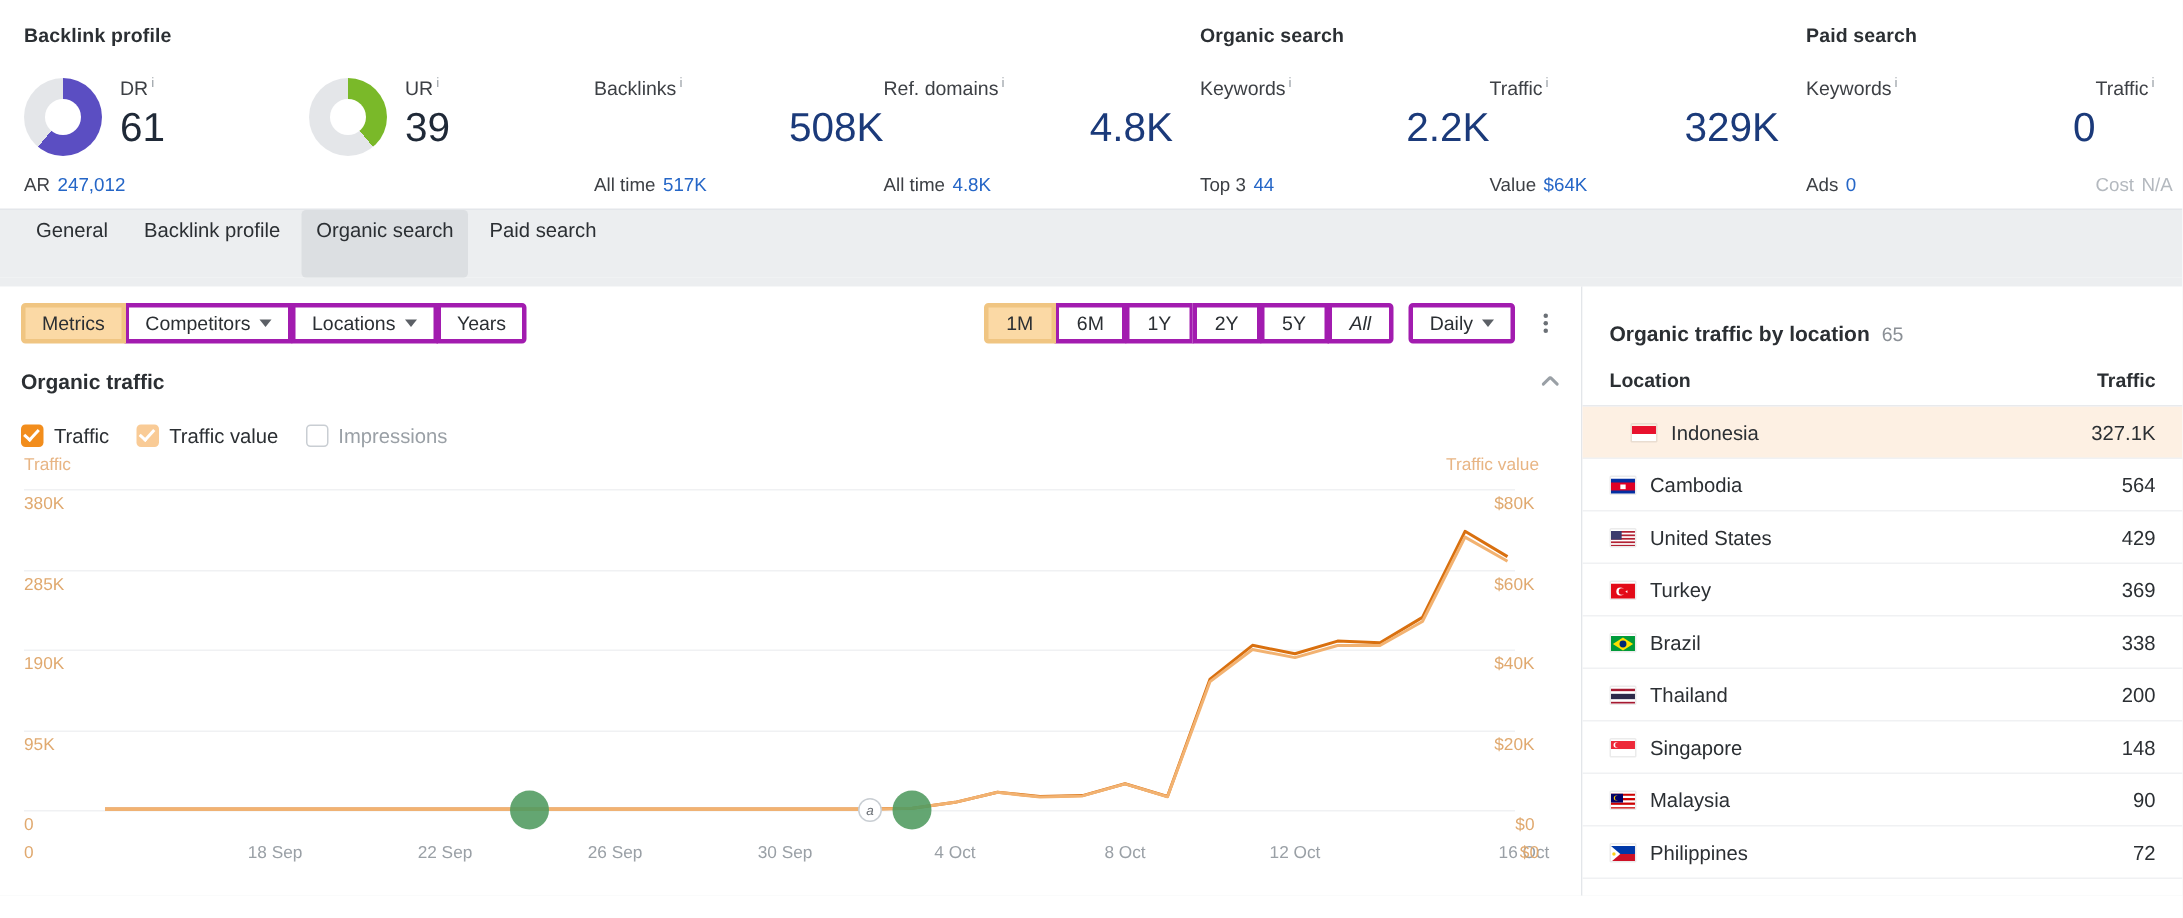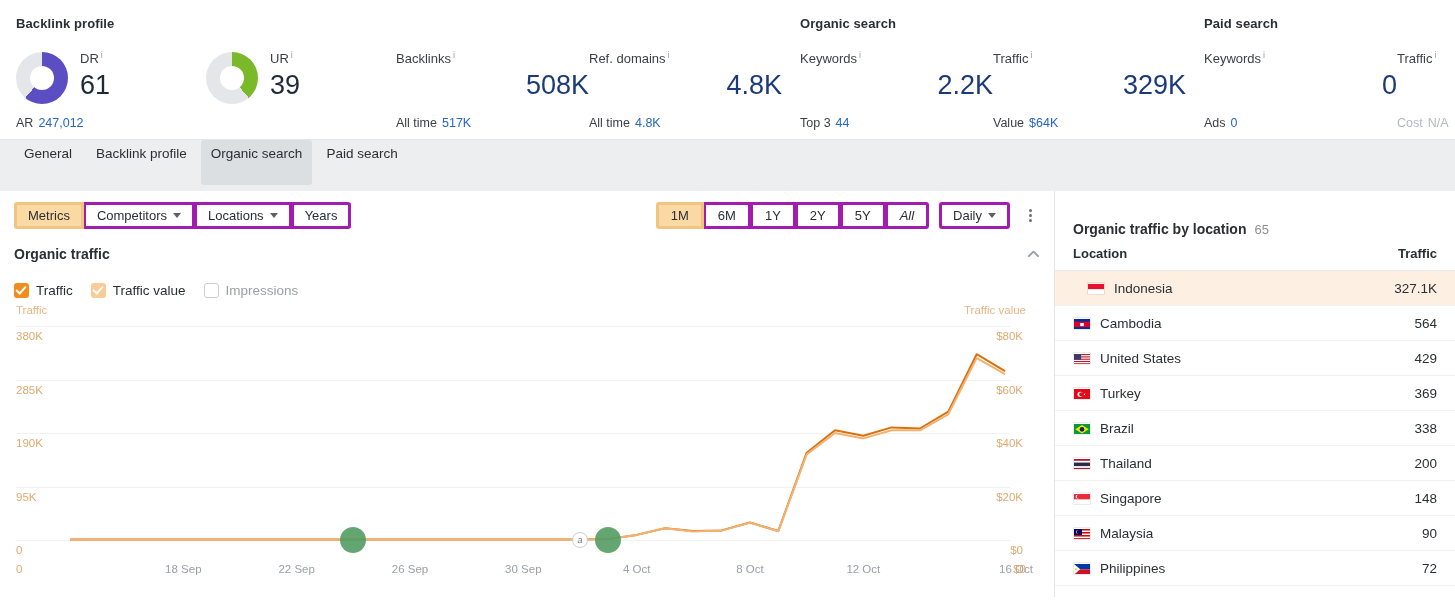--- a/index.html
+++ b/index.html
@@ -279,21 +279,21 @@
     display: flex;
     align-items: center;
     justify-content: center;
     font-style: italic;
     cursor: pointer;
   }
 
   
   .rp-head {
     display: flex;
-    align-items: flex-end;
+    align-items: center;
     gap: 8px;
     padding: 16px 16px 0 18px;
     height: 46px;
   }
   .rp-title { font-size: 14px; font-weight: bold; color: #2b2f33; }
   .rp-count { font-size: 13px; color: #8b9096; }
   .loc-table { width: 100%; border-collapse: collapse; }
   .loc-table th {
     font-size: 13px;
     font-weight: bold;

